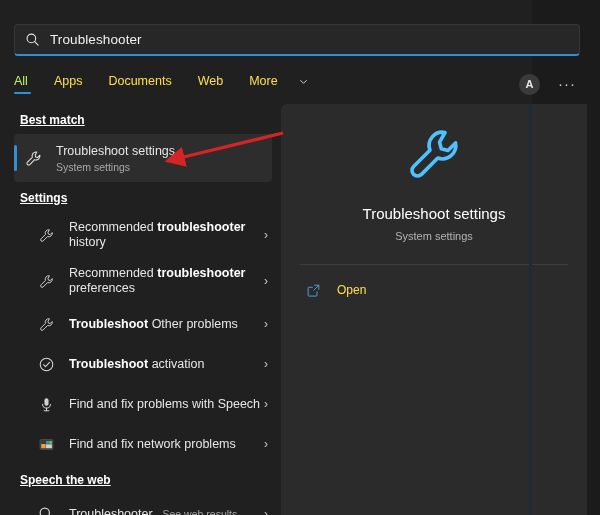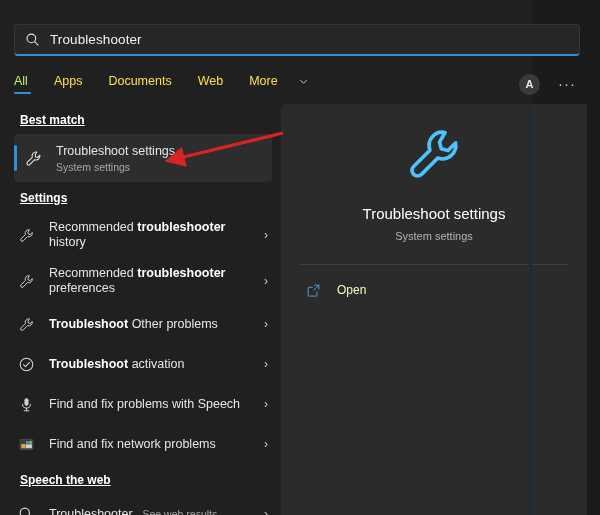--- a/index.html
+++ b/index.html
@@ -84,21 +84,21 @@
   .section-title {
     color: #ffffff; font-size: 12px; font-weight: bold;
     padding: 9px 0 7px 20px;
     text-decoration: underline;
   }
 
   .row {
     position: relative;
     display: flex; align-items: center;
     height: 40px;
-    padding-left: 15px; padding-right: 12px;
+    padding-left: 35px; padding-right: 12px;
     cursor: default;
   }
   .row .ico {
     flex: 0 0 22px;
     display: flex; align-items: center; justify-content: center;
     margin-right: 12px;
   }
   .row .txt { flex: 1 1 auto; min-width: 0; }
   .row .label {
     color: #e6e6e6; font-size: 12.5px; line-height: 15px;
@@ -150,21 +150,21 @@
     background: #3d3d3d;
     margin: 22px 0 0 0;
   }
   .preview-action {
     width: 268px;
     display: flex; align-items: center;
     height: 38px; margin-top: 6px;
     cursor: default;
   }
   .preview-action .ico { margin: 0 16px 0 6px; display: flex; }
-  .preview-action .label { color: #fef9c3; font-size: 12px; }
+  .preview-action .label { color: #fde047; font-size: 12px; }
 
   .edge-strip {
     position: absolute;
     right: 0; top: 104px;
     width: 3px; height: 411px;
     background: #1f2a35;
   }
 
   
   .arrow-overlay {

